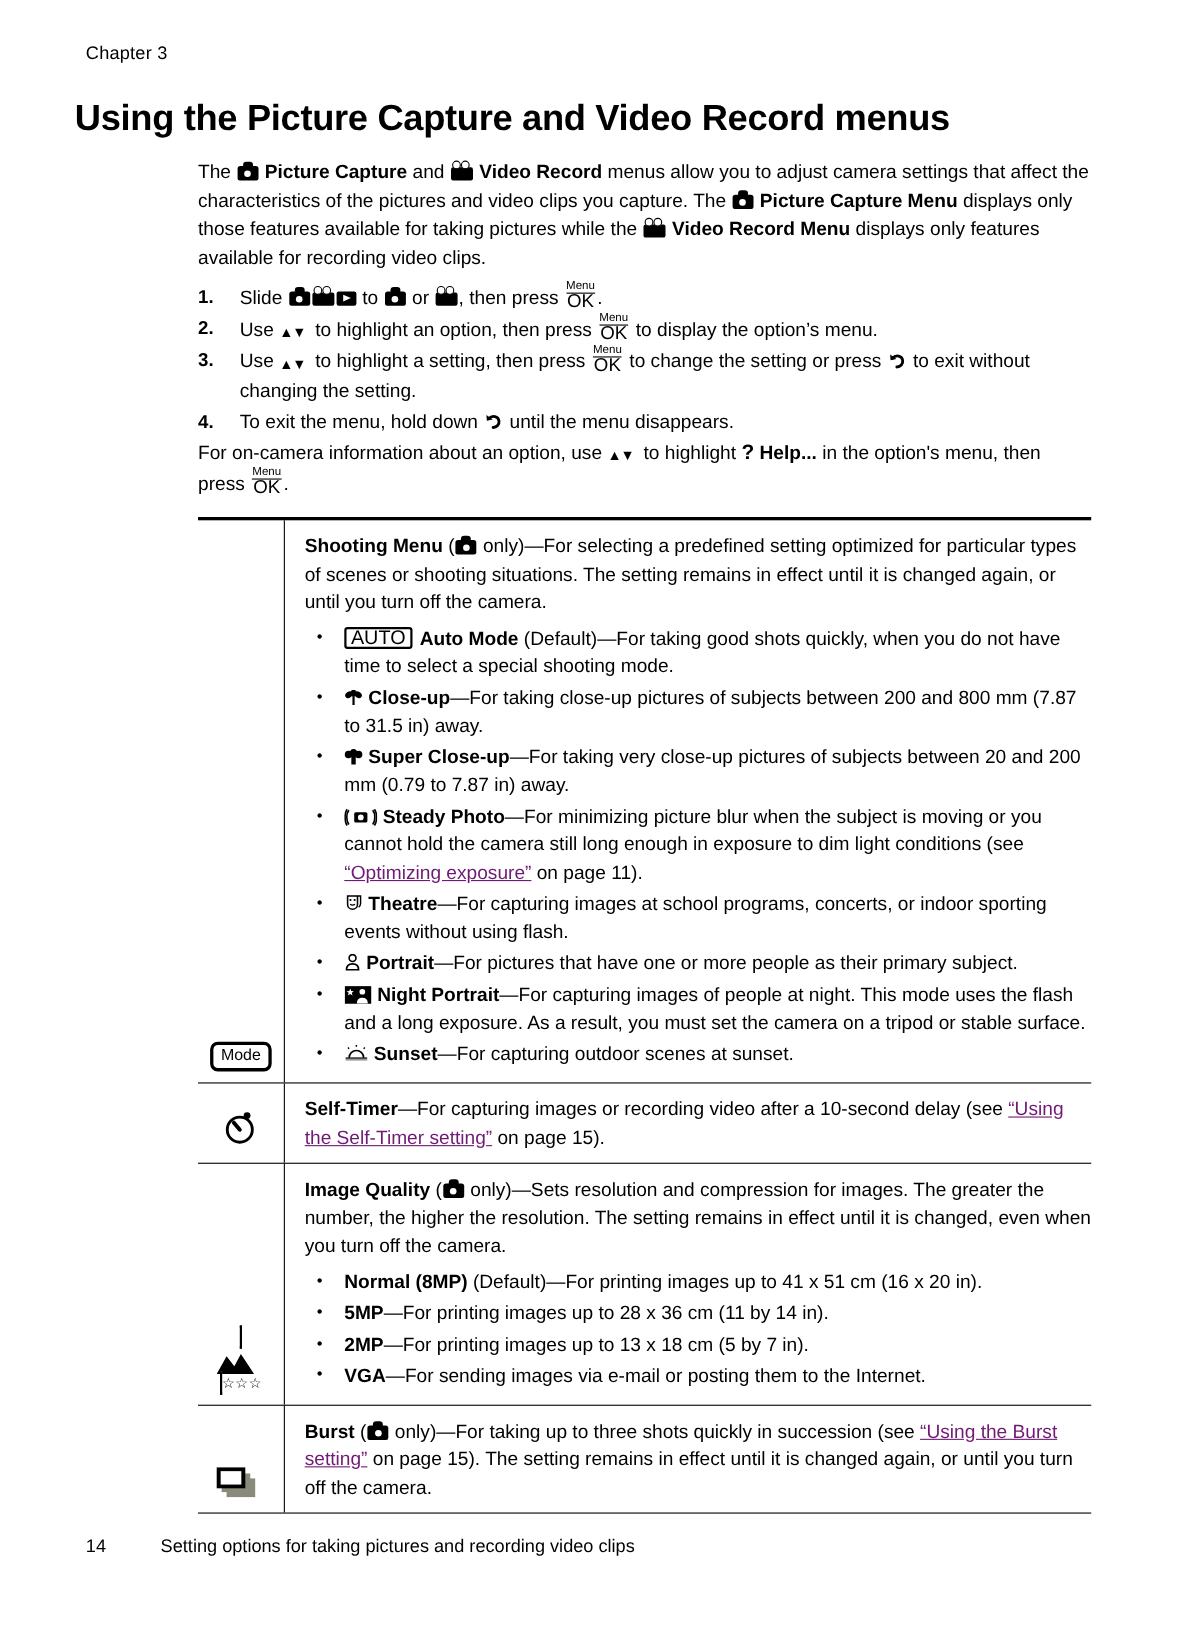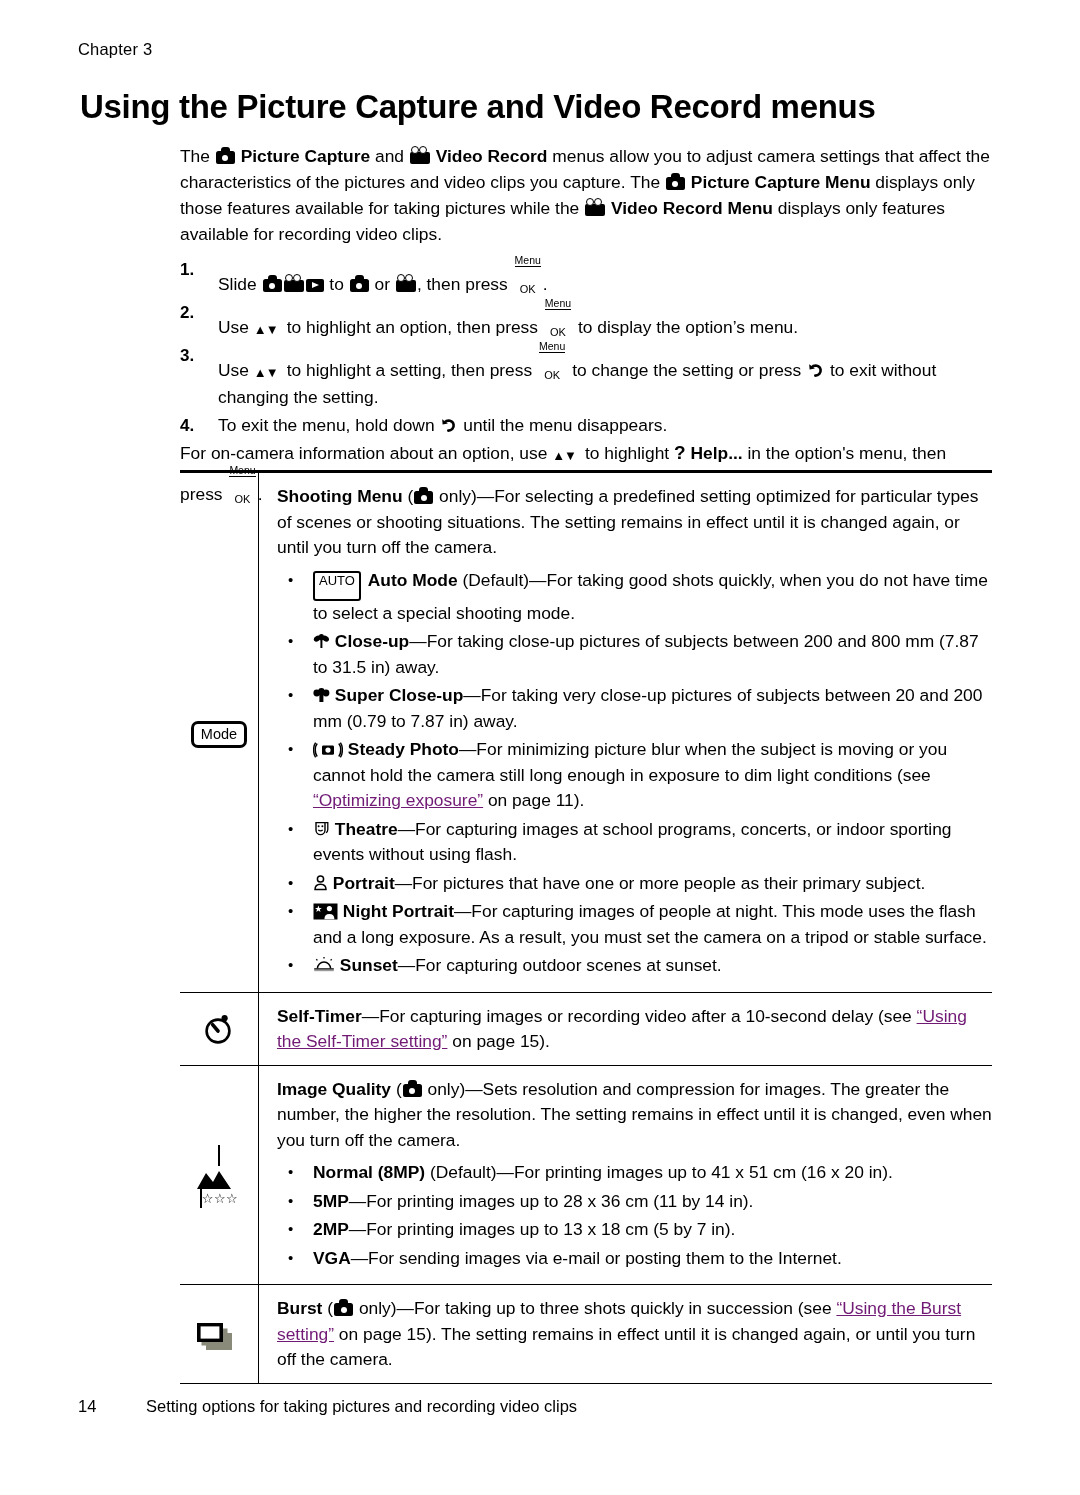--- a/index.html
+++ b/index.html
@@ -23,21 +23,21 @@
   }
   .chapter-label {
     position: absolute;
     left: 78px;
     top: 40px;
     font-size: 16.5px;
     letter-spacing: 0.2px;
   }
   .page-title {
     position: absolute;
-    left: 80px;
+    left: 68px;
     top: 88px;
     font-size: 33px;
     font-weight: bold;
     letter-spacing: -0.3px;
     white-space: nowrap;
   }
   .body-col {
     position: absolute;
     left: 180px;
     top: 143px;
@@ -173,24 +173,24 @@
     position: relative;
     top: -2px;
   }
   .menuok .m {
     display: block;
     font-size: 10.5px;
     line-height: 12px;
   }
   .menuok .o {
     display: block;
-    font-size: 11px;
+    font-size: 17px;
     line-height: 13px;
     border-top: 1.4px solid #000;
-    padding-top: 16px;
+    padding-top: 0px;
   }
   
   .ic-help {
     font-weight: bold;
     font-size: 19px;
   }
 
   
   .settings {
     position: absolute;
@@ -211,21 +211,21 @@
     display: flex;
     align-items: stretch;
   }
   .icon-cell {
     width: 78px;
     flex: 0 0 78px;
     padding-top: 14px;
     padding-bottom: 10px;
     display: flex;
     justify-content: center;
-    align-items: center;
+    align-items: flex-end;
     border-right: 1.6px solid #000;
   }
   .text-cell {
     flex: 1 1 auto;
     padding: 11px 0 10px 18px;
     font-size: 17.4px;
     line-height: 25.5px;
   }
   .text-cell p {
     margin: 0;
@@ -264,22 +264,22 @@
     padding: 2px 7px 3px 7px;
     font-size: 14.5px;
     font-weight: 500;
     line-height: 16px;
     background: #fff;
   }
   .auto-badge {
     display: inline-block;
     border: 2px solid #000;
     border-radius: 3px;
-    padding: 0px 4px 11px 4px;
-    font-size: 13px;
+    padding: 0px 4px 1px 4px;
+    font-size: 18px;
     line-height: 15px;
     vertical-align: 1px;
     margin-right: 2px;
   }
   .iq-icon {
     width: 44px;
     text-align: center;
   }
   .iq-frame {
     width: 38px; height: 28px;

